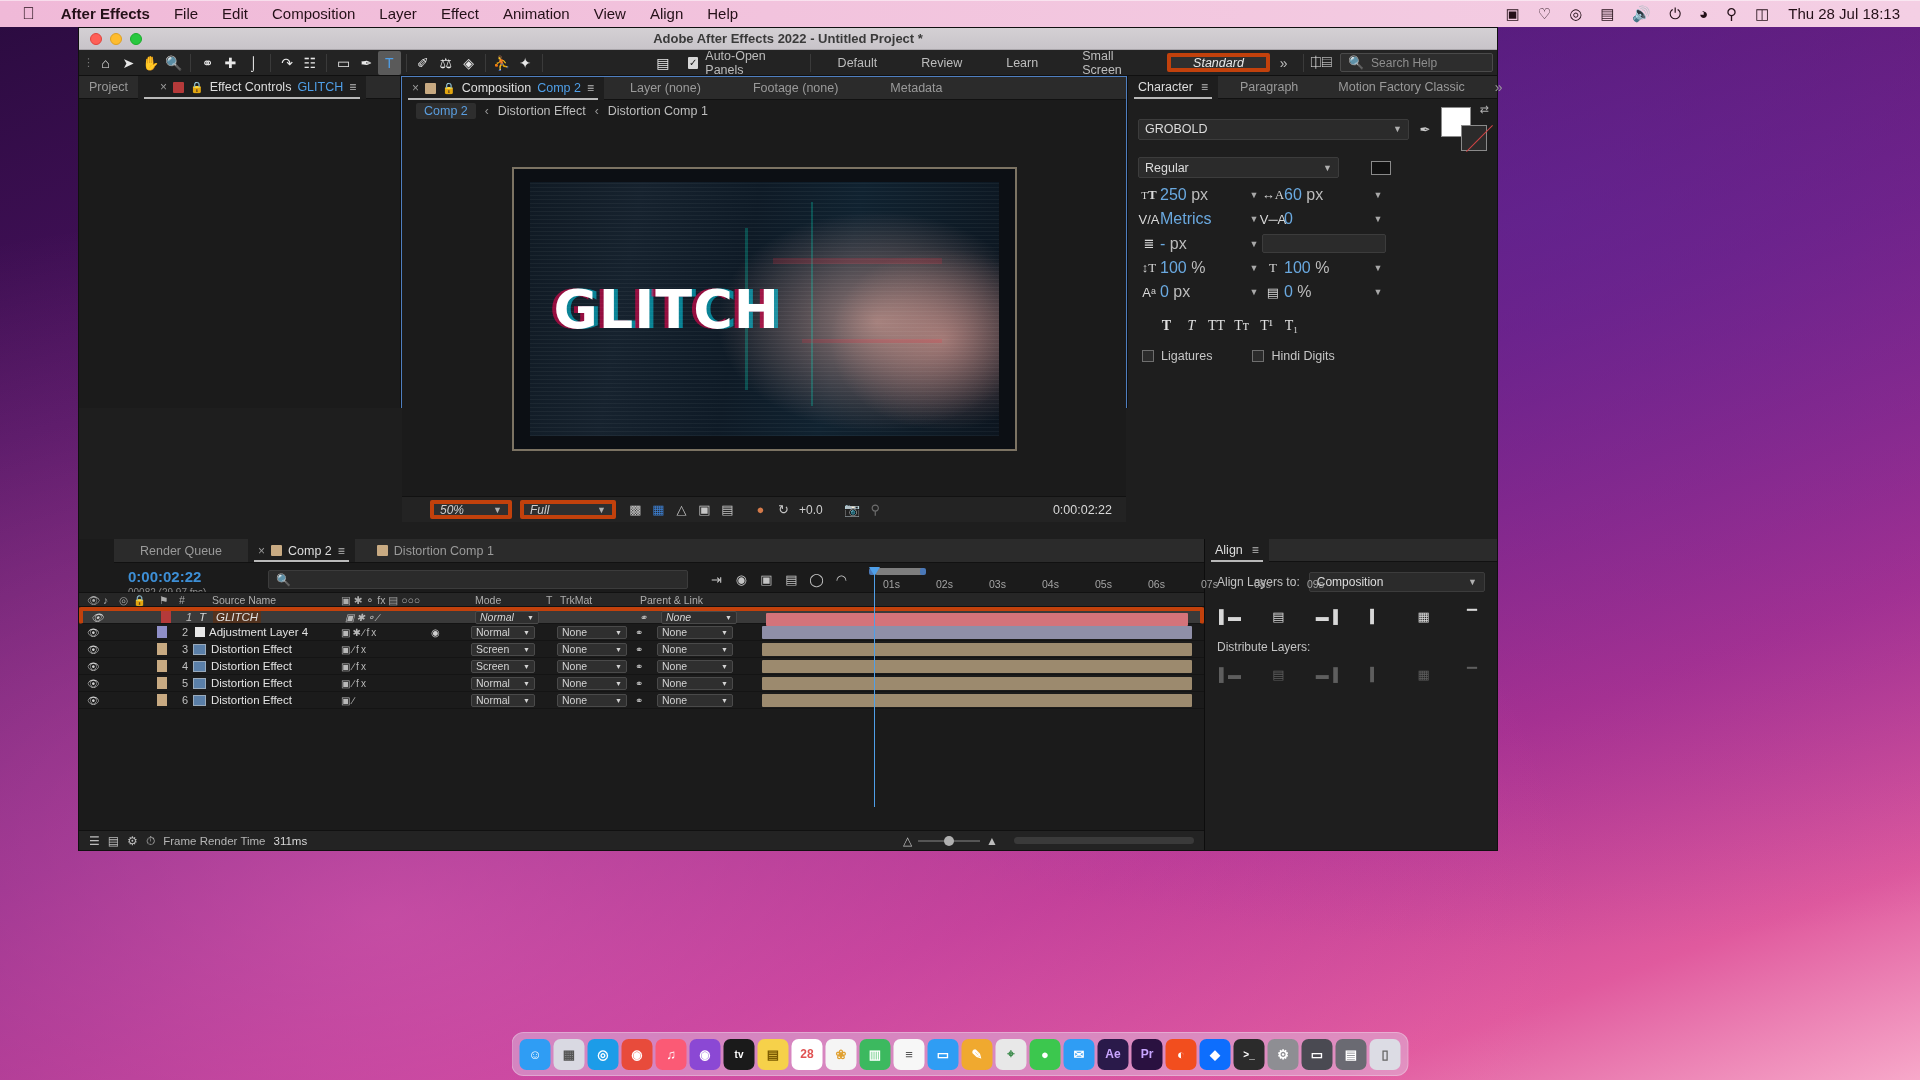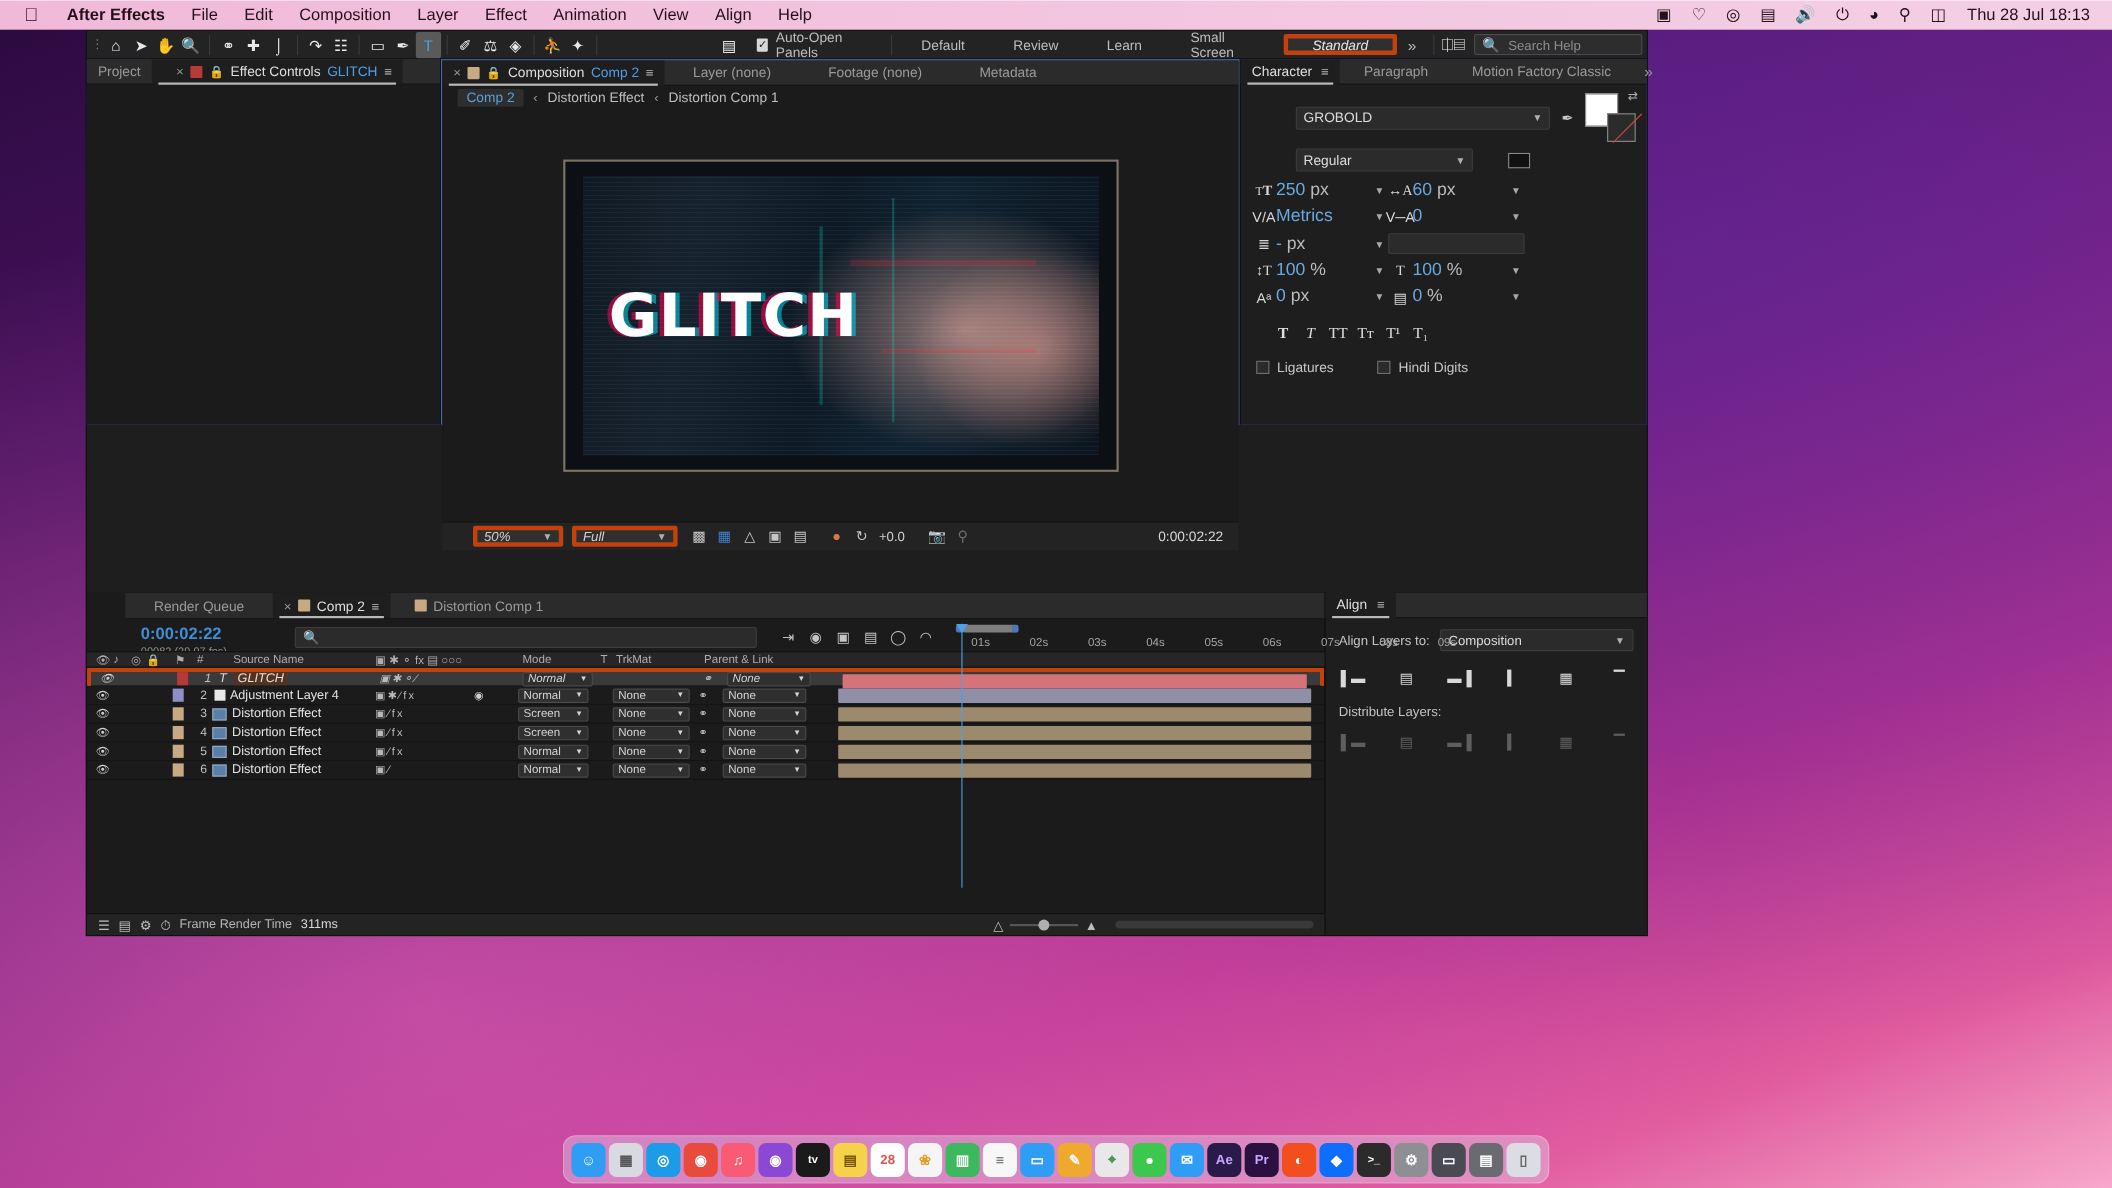--- a/index.html
+++ b/index.html
@@ -48,21 +48,21 @@
     color:#e8e8e8; font-size:14px; }
   .tool.active { background:#5a5a5a; border-radius:2px; color:#4f9fe8; }
   .tsep { width:1px; height:18px; background:#3a3a3a; margin:0 5px; }
   .wsbtn { height:24px; display:flex; align-items:center; padding:0 14px; color:#bdbdbd; font-size:12.5px;}
   .wsbtn.sel { color:#e8e8e8; }
   #searchhelp { display:flex; align-items:center; gap:7px; height:19px;
      background:#2d2d2d; border:1px solid #4a4a4a; border-radius:2px; padding:0 7px; margin-left:6px; width:178px;}
   #searchhelp .shtxt{ color:#8e8e8e; font-size:12px;}
 
   
-  #upper { position:relative; height:332px; background:#6d28d9; display:flex; }
+  #upper { position:relative; height:332px; background:#4d7c0f; display:flex; }
 
   .panel { background:#1b1b1b; position:relative; }
   .tabbar { height:23px; background:#2b2b2b; display:flex; align-items:center;
     border-bottom:1px solid #111; font-size:12.5px; }
   .tab { display:flex; align-items:center; gap:6px; height:23px; padding:0 10px;
     color:#9a9a9a; position:relative; white-space:nowrap; }
   .tab.active { color:#dedede; background:#1e1e1e; }
   .tab.active::after { content:""; position:absolute; left:6px; right:6px; bottom:0; height:2px; background:#b9b9b9; }
   .tab .xclose{ color:#9a9a9a; font-size:12px; }
   .tab .sw { width:11px; height:11px; border-radius:1px; }
@@ -102,21 +102,21 @@
      display:flex; align-items:center; justify-content:space-between; padding:0 6px; color:#d0d0d0;font-style:italic; }
   .ci { width:23px; height:20px; display:flex; align-items:center; justify-content:center; color:#c5c5c5; font-size:13px;}
   .ci.blue { color:#3d7fd1; }
   #tcode { margin-left:auto; color:#d8d8d8; font-size:12.5px; padding-right:6px;}
 
   
   #rightpanel { width:370px; border-left:1px solid #0d0d0d; background:#1e1e1e; }
   #charbody{ padding:8px 10px 0 10px; }
   .fontrow { margin-bottom:6px; display:flex; align-items:center; gap:7px; }
   .fontfield { flex:1; height:21px; background:#2b2b2b; border:1px solid #3c3c3c; border-radius:2px;
-     display:flex; align-items:center; justify-content:space-between; padding:0 6px; color:#dcdcdc; font-size:12.5px;margin-left:40px;}
+     display:flex; align-items:center; justify-content:space-between; padding:0 6px; color:#dcdcdc; font-size:12.5px;}
   .eyedrop{ width:18px; text-align:center; color:#c9c9c9; font-size:13px;}
   .swatchbox{ position:relative; width:46px; height:44px; }
   .sw-white{ position:absolute; left:0; top:0; width:30px; height:30px; background:#fff; border:1px solid #8a8a8a;}
   .sw-none{ position:absolute; right:0; bottom:0; width:26px; height:26px; background:#2b2b2b; border:1px solid #8a8a8a;}
   .sw-none::after{content:"";position:absolute;left:-1px;top:50%;width:37px;height:1px;background:#d04545;transform:rotate(-45deg);transform-origin:center;}
   .swapic{ position:absolute; right:-2px; top:-4px; font-size:11px; color:#b0b0b0;}
   .propgrid { display:grid; grid-template-columns:22px 86px 16px 22px 86px 16px; align-items:center;
      row-gap:6px; margin-top:8px; }
   .picon { color:#d8d8d8; font-size:13px; display:flex; align-items:center; justify-content:center; }
   .pval { color:#6aa9e0; font-size:16px; }
@@ -221,20 +221,28 @@
     <div class="si">⏻</div>
     <div class="si">◕</div>
     <div class="si">⚲</div>
     <div class="si">◫</div>
     <div class="clock">Thu 28 Jul  18:13</div>
   </div>
 </div>
 
 <div id="ae">
 
+  <div id="titlebar">
+    <div class="lights">
+      <div class="lt red"></div>
+      <div class="lt yellow"></div>
+      <div class="lt green"></div>
+    </div>
+    <div class="wtitle">Adobe After Effects 2022 - Untitled Project *</div>
+  </div>
 
   <div id="toolbar">
     <div class="tool" style="width:12px;color:#7a7a7a;font-size:11px;">⋮</div>
     <div class="tool">⌂</div>
     <div class="tool">➤</div>
     <div class="tool">✋</div>
     <div class="tool">🔍</div>
     <div class="tsep"></div>
     <div class="tool">⚭</div>
     <div class="tool">✚</div>

